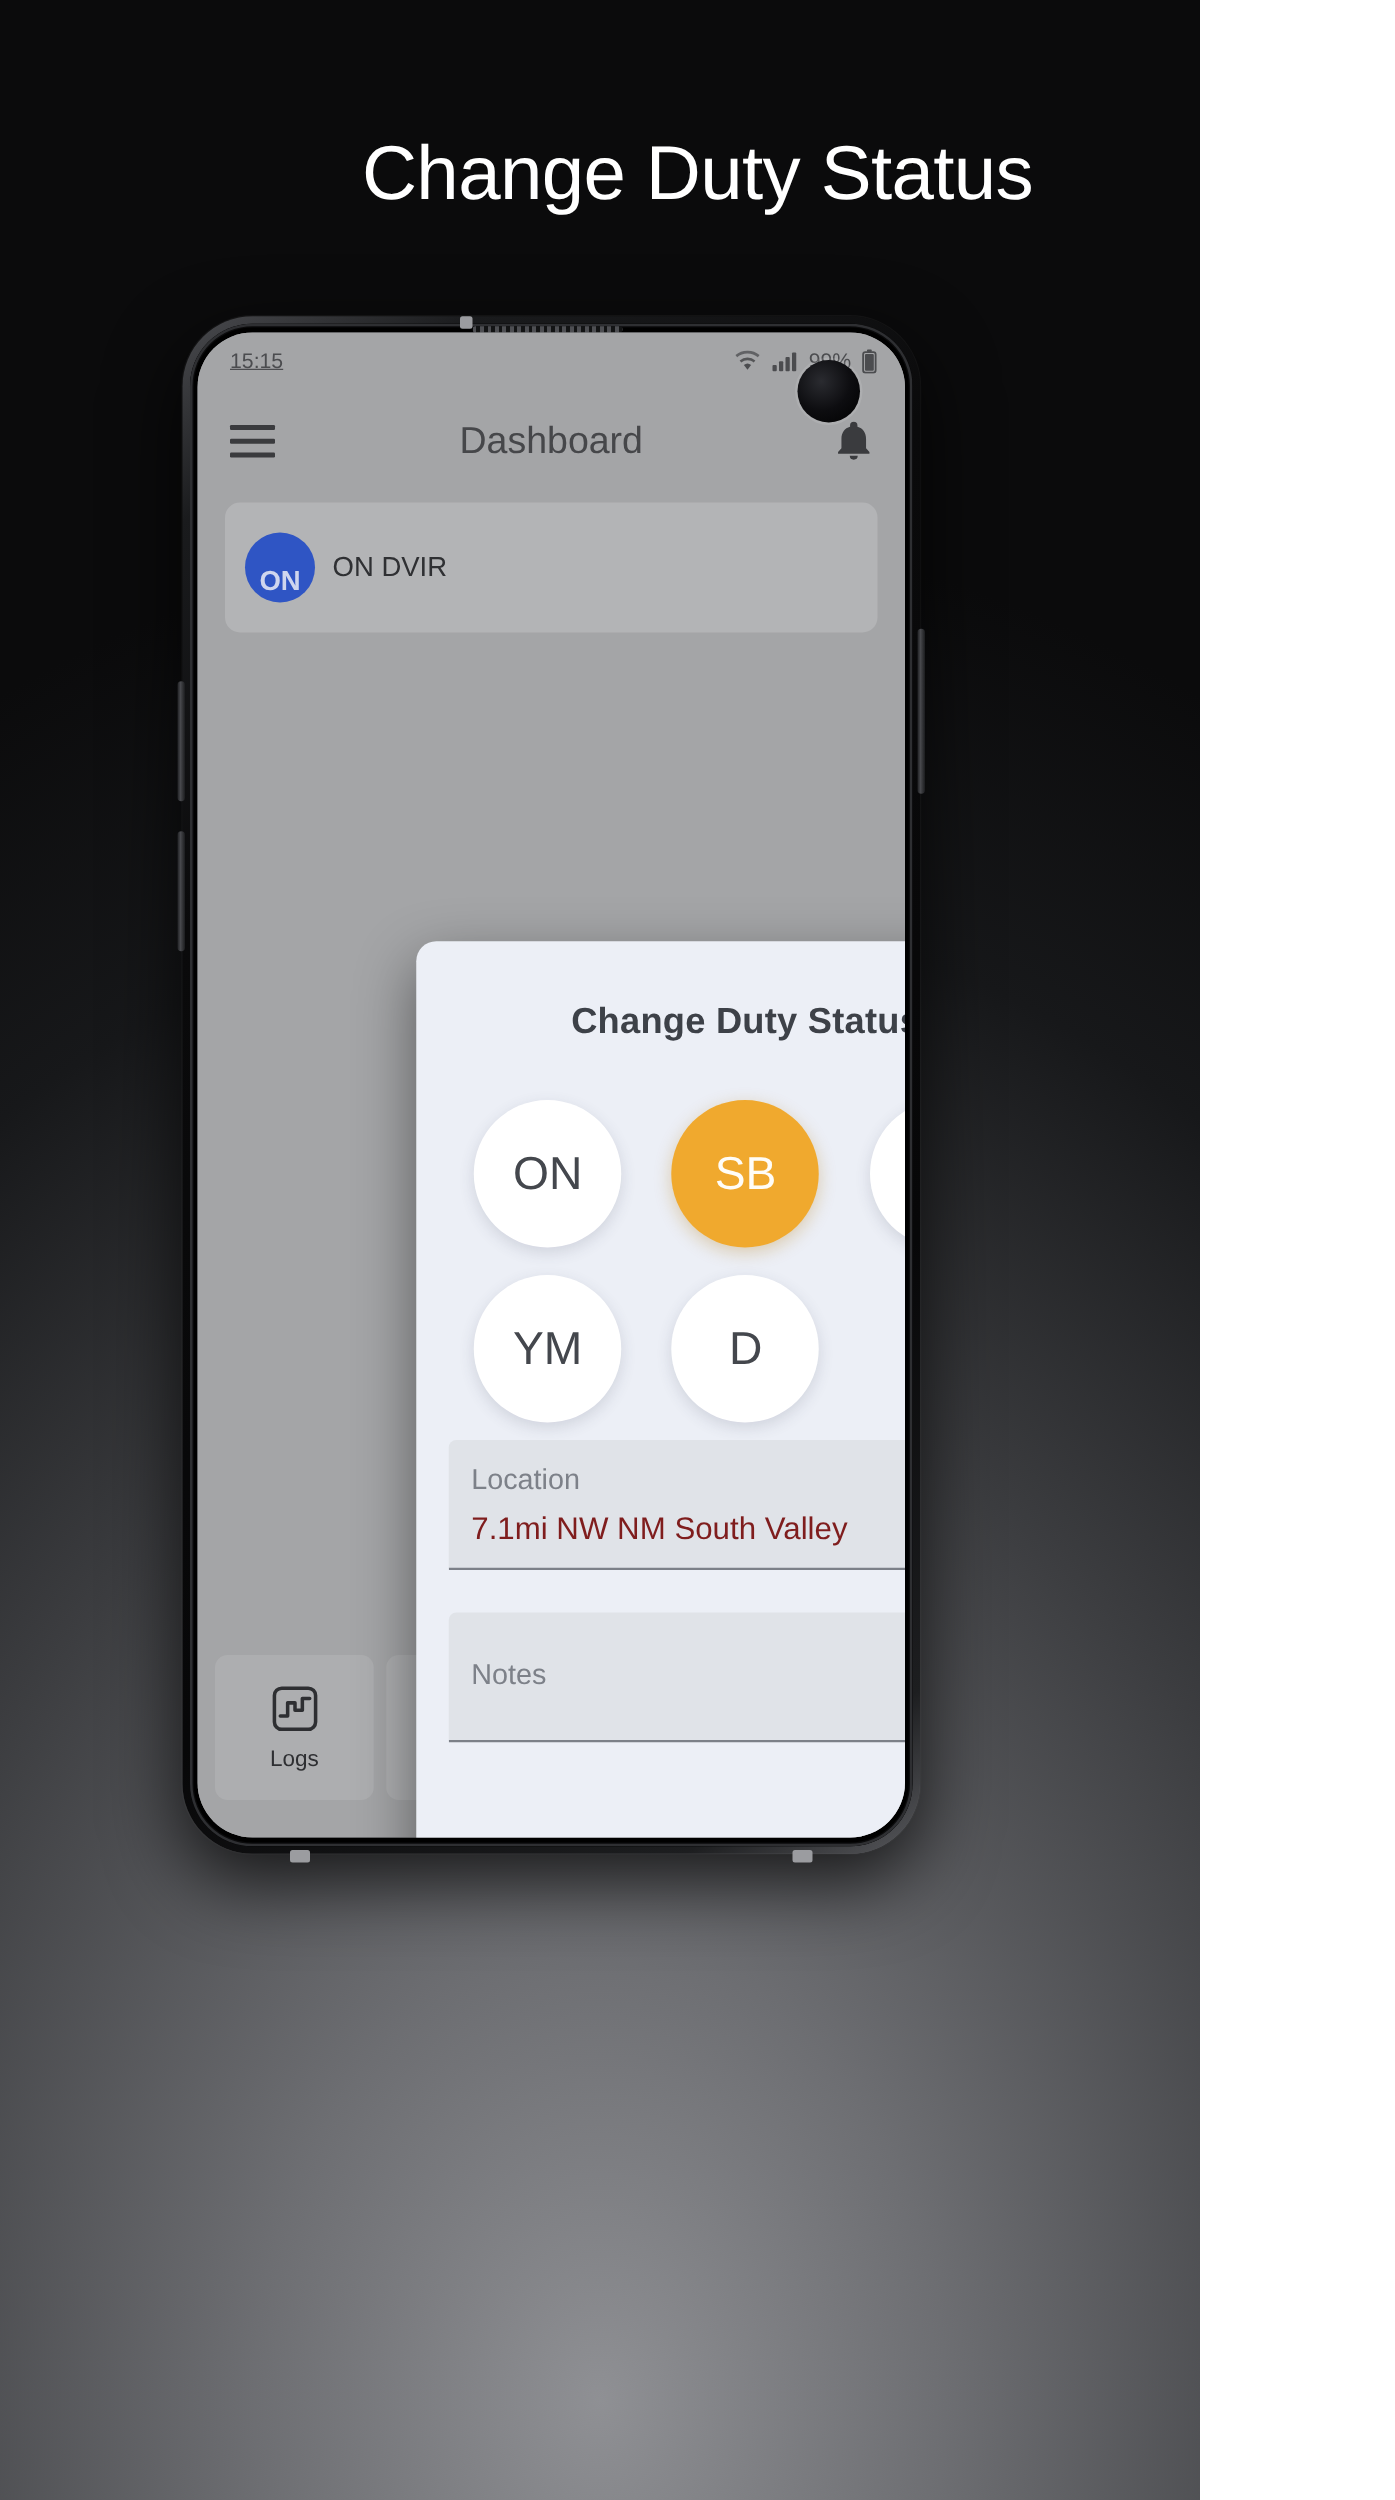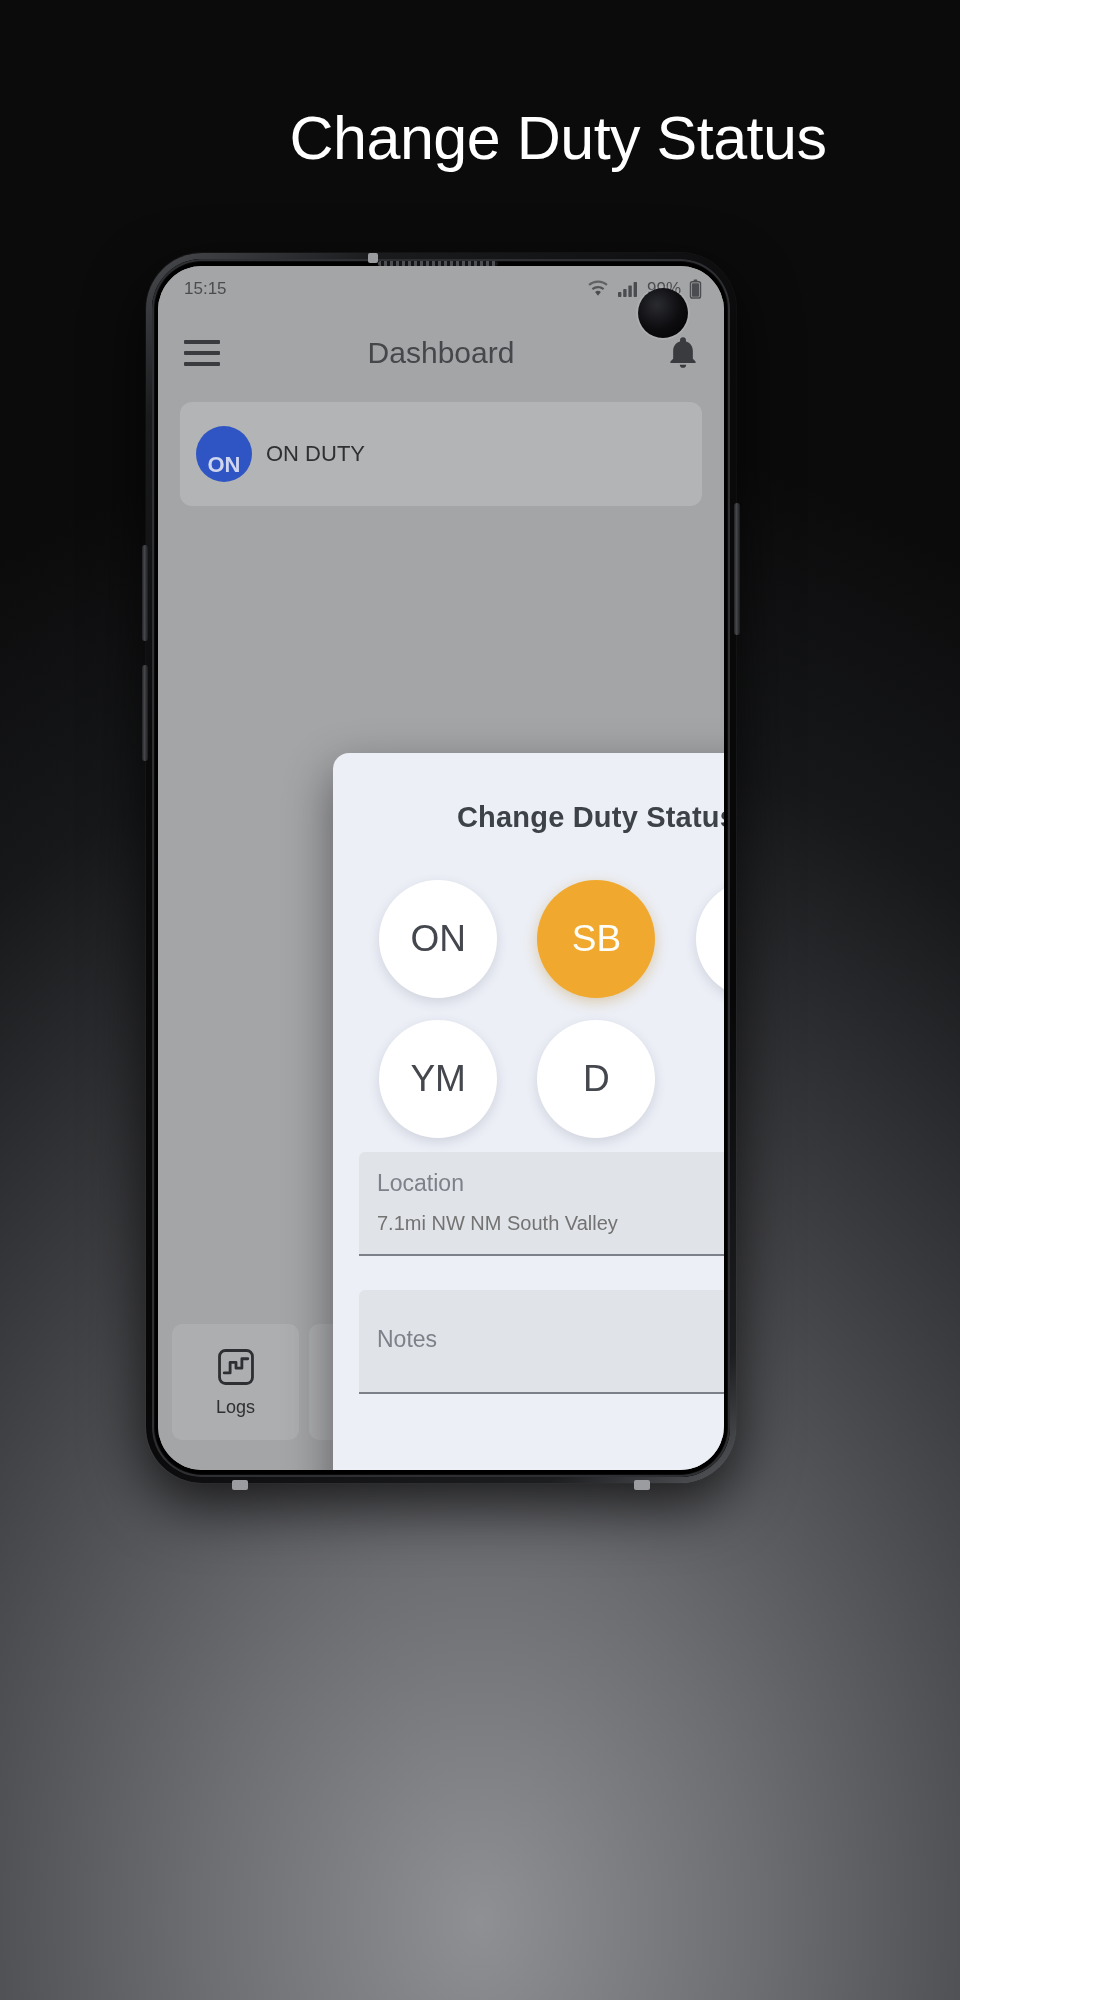--- a/index.html
+++ b/index.html
@@ -105,20 +105,21 @@
   #statusbar {
     position: absolute;
     top: 0; left: 0; right: 0;
     height: 46px;
     display: flex;
     align-items: center;
     justify-content: space-between;
     padding: 0 22px 0 26px;
     color: #4b4c4f;
     font-size: 17px;
+    text-decoration: underline;
   }
   #sb-right { display: flex; align-items: center; gap: 8px; }
   #sb-right svg { display: block; }
   #battery-pct { font-size: 17px; color: #4b4c4f; }
 
   #appbar {
     position: absolute;
     top: 46px; left: 0; right: 0;
     height: 82px;
     display: flex;
@@ -265,22 +266,22 @@
     border-bottom: 2px solid #7c8088;
     padding: 14px 18px 12px 18px;
     min-height: 104px;
   }
   .field-label {
     font-size: 23px;
     color: #7d8189;
     line-height: 34px;
   }
   .field-value {
-    font-size: 20px;
-    color: #737373;
+    font-size: 25px;
+    color: #7f1d1d;
     margin-top: 6px;
     line-height: 34px;
   }
   #notes-field { min-height: 104px; margin-top: 34px; }
   #notes-field .field-label { padding-top: 18px; }
 </style>
 </head>
 <body>
 
 <div id="stage">
@@ -342,21 +343,21 @@
           <div id="bell">
             <svg width="30" height="32" viewBox="0 0 24 26" fill="#3a3b3e">
               <path d="M12 25a2.6 2.6 0 0 0 2.6-2.5H9.4A2.6 2.6 0 0 0 12 25zm8-7.4v-6.2c0-3.8-2.1-7-5.6-7.8v-.9a2.4 2.4 0 0 0-4.8 0v.9C6.1 4.4 4 7.6 4 11.4v6.2L1.8 20v1.2h20.4V20L20 17.6z"></path>
             </svg>
           </div>
         </div>
 
         <div id="cards">
           <div class="dash-card">
             <div class="status-badge-circle">ON</div>
-            <span>ON DUTY</span>
+            <span>ON DVIR</span>
           </div>
         </div>
 
         <div id="bottomnav">
 
           <div class="navitem">
             <span class="nav-icon">
               <svg width="40" height="40" viewBox="0 0 34 34" fill="none" stroke="#2e2f32" stroke-width="2.4">
                 <rect x="3" y="3" width="28" height="28" rx="5"></rect>
                 <path d="M7 22h5v-9h5v5h5v-8h5" stroke-linejoin="round" stroke-linecap="round"></path>

